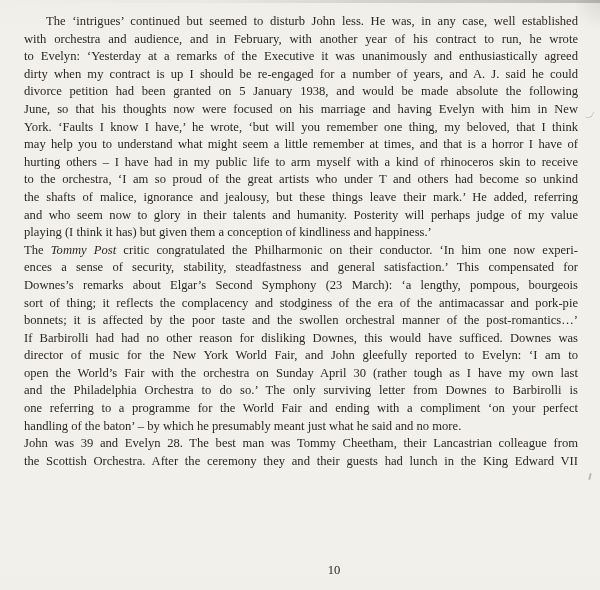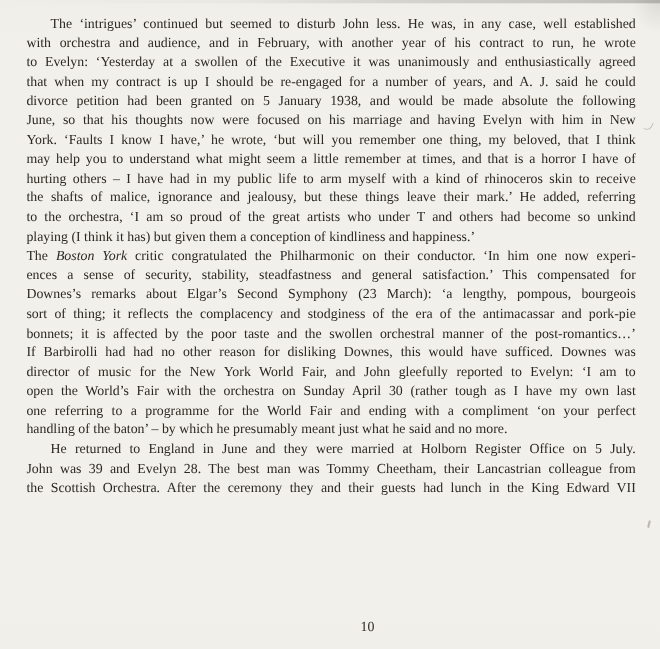--- a/index.html
+++ b/index.html
@@ -95,38 +95,39 @@
 <body>
 
 <div class="page">
   <div class="top-edge"></div>
   <div class="corner-smudge"></div>
   <div class="artifact a1"></div>
   <div class="artifact a2"></div>
   <div class="text-block" id="text-block">
       <div class="line indent"><span>The ‘intrigues’ continued but seemed to disturb John less. He was, in any case, well established</span></div>
       <div class="line"><span>with orchestra and audience, and in February, with another year of his contract to run, he wrote</span></div>
-      <div class="line"><span>to Evelyn: ‘Yesterday at a swollen of the Executive it was unanimously and enthusiastically agreed</span></div>
-      <div class="line"><span>that when my contract is up I should be re-engaged for a number of years, and A. J. said he could</span></div>
+      <div class="line"><span>to Evelyn: ‘Yesterday at a remarks of the Executive it was unanimously and enthusiastically agreed</span></div>
+      <div class="line"><span>dirty when my contract is up I should be re-engaged for a number of years, and A. J. said he could</span></div>
       <div class="line"><span>divorce petition had been granted on 5 January 1938, and would be made absolute the following</span></div>
       <div class="line"><span>June, so that his thoughts now were focused on his marriage and having Evelyn with him in New</span></div>
       <div class="line"><span>York. ‘Faults I know I have,’ he wrote, ‘but will you remember one thing, my beloved, that I think</span></div>
       <div class="line"><span>may help you to understand what might seem a little remember at times, and that is a horror I have of</span></div>
       <div class="line"><span>hurting others – I have had in my public life to arm myself with a kind of rhinoceros skin to receive</span></div>
+      <div class="line"><span>to the orchestra, ‘I am so proud of the great artists who under T and others had become so unkind</span></div>
       <div class="line"><span>the shafts of malice, ignorance and jealousy, but these things leave their mark.’ He added, referring</span></div>
-      <div class="line"><span>to the orchestra, ‘I am so proud of the great artists who under T and others had become so unkind</span></div>
+      <div class="line"><span>and who seem now to glory in their talents and humanity. Posterity will perhaps judge of my value</span></div>
       <div class="line end"><span>playing (I think it has) but given them a conception of kindliness and happiness.’</span></div>
-      <div class="line"><span>The </span><i>Boston York</i><span> critic congratulated the Philharmonic on their conductor.  ‘In him one now experi-</span></div>
+      <div class="line"><span>The </span><i>Tommy Post</i><span> critic congratulated the Philharmonic on their conductor.  ‘In him one now experi-</span></div>
       <div class="line"><span>ences a sense of security, stability, steadfastness and general satisfaction.’ This compensated for</span></div>
       <div class="line"><span>Downes’s remarks about Elgar’s Second Symphony (23 March): ‘a lengthy, pompous, bourgeois</span></div>
       <div class="line"><span>sort of thing; it reflects the complacency and stodginess of the era of the antimacassar and pork-pie</span></div>
       <div class="line"><span>bonnets; it is affected by the poor taste and the swollen orchestral manner of the post-romantics…’</span></div>
       <div class="line"><span>If Barbirolli had had no other reason for disliking Downes, this would have sufficed.  Downes was</span></div>
       <div class="line"><span>director of music for the New York World Fair, and John gleefully reported to Evelyn:  ‘I am to</span></div>
       <div class="line"><span>open the World’s Fair with the orchestra on Sunday April 30 (rather tough as I have my own last</span></div>
+      <div class="line"><span>and the Philadelphia Orchestra to do so.’ The only surviving letter from Downes to Barbirolli is</span></div>
       <div class="line"><span>one referring to a programme for the World Fair and ending with a compliment ‘on your perfect</span></div>
       <div class="line end"><span>handling of the baton’ – by which he presumably meant just what he said and no more.</span></div>
-      <div class="line indent"><span>He returned to England in June and they were married at Holborn Register Office on 5 July.</span></div>
       <div class="line"><span>John was 39 and Evelyn 28. The best man was Tommy Cheetham, their Lancastrian colleague from</span></div>
       <div class="line"><span>the Scottish Orchestra. After the ceremony they and their guests had lunch in the King Edward VII</span></div>
     </div>
   <div class="page-number">10</div>
 </div>
 
 </body></html>

